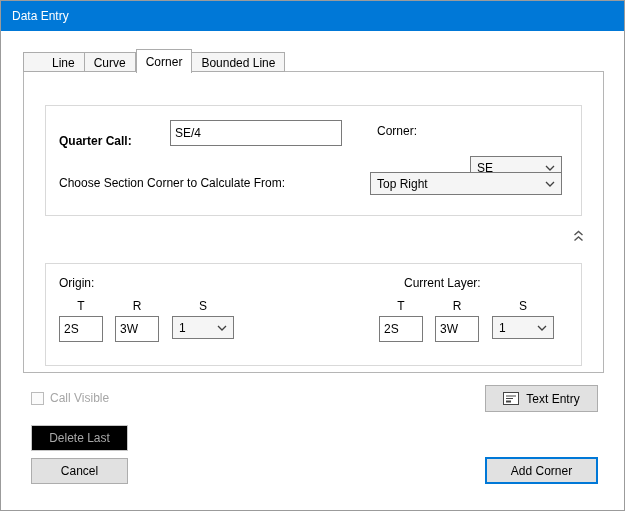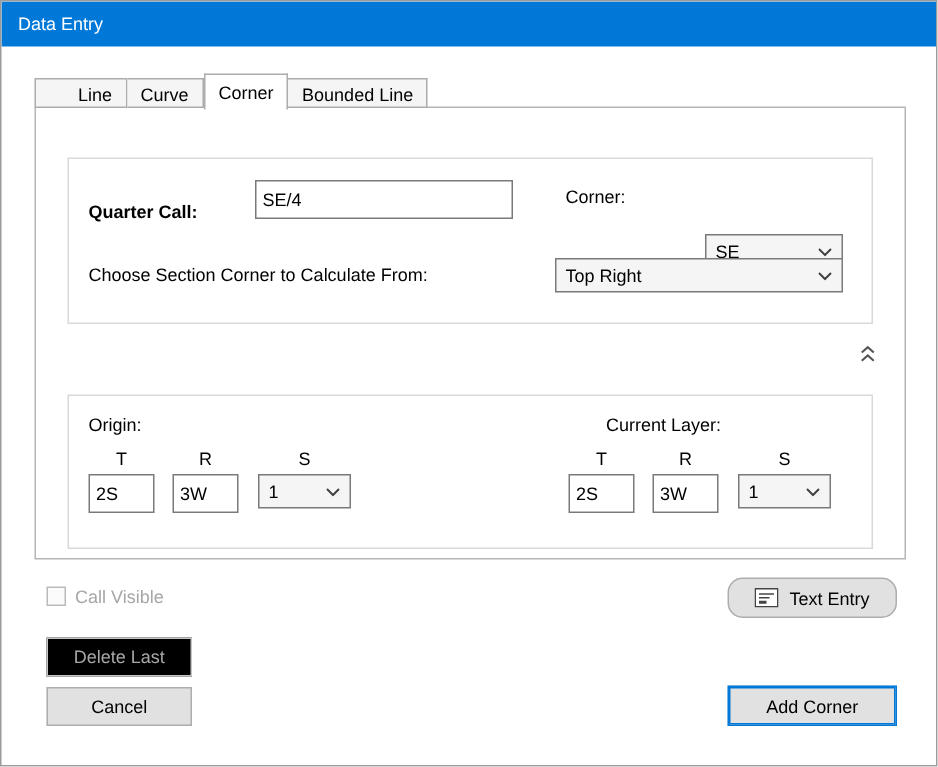--- a/index.html
+++ b/index.html
@@ -60,33 +60,33 @@
   .hint { position:absolute; font-size:11px; text-align:center; color:#1a1a1a; white-space:nowrap; }
 
   .collapse-btn {
     position:absolute; left:544px; top:155px; width:20px; height:17px;
     display:flex; align-items:center; justify-content:center; cursor:default;
   }
 
   .col-header { position:absolute; height:16px; line-height:16px; text-align:center; }
 
   
-  .checkbox-row { position:absolute; left:30px; top:390px; display:flex; align-items:flex-start; }
+  .checkbox-row { position:absolute; left:30px; top:390px; display:flex; align-items:center; }
   .checkbox-box { width:13px; height:13px; border:1px solid #BBBBBB; background:#FBFBFB; flex:none; }
   .checkbox-label { margin-left:6px; color:#A6A6A6; }
 
   .btn {
     position:absolute; background:#E1E1E1; border:1px solid #ADADAD;
     font-family:"Liberation Sans", sans-serif; font-size:12px; color:#000;
     display:flex; align-items:center; justify-content:center; cursor:default;
     padding:0;
   }
   .btn.disabled { background:#000000; border-color:#C6C6C6; color:#A8A8A8; }
 
-  .btn-text-entry { left:484px; top:384px; width:113px; height:27px; gap:7px;border-radius:10px; }
+  .btn-text-entry { left:484px; top:384px; width:113px; height:27px; gap:7px; }
   .btn-delete-last { left:30px; top:424px; width:97px; height:26px; }
   .btn-edit-call { left:484px; top:424px; width:113px; height:26px; justify-content:flex-start; }
   .btn-cancel { left:30px; top:457px; width:97px; height:26px; }
   .btn-add-corner {
     left:484px; top:456px; width:113px; height:27px;
     border:1px solid #0078D7; box-shadow: inset 0 0 0 1px #0078D7;
   }
 
   .split-label { flex:1; text-align:center; }
   .split-arrow {

